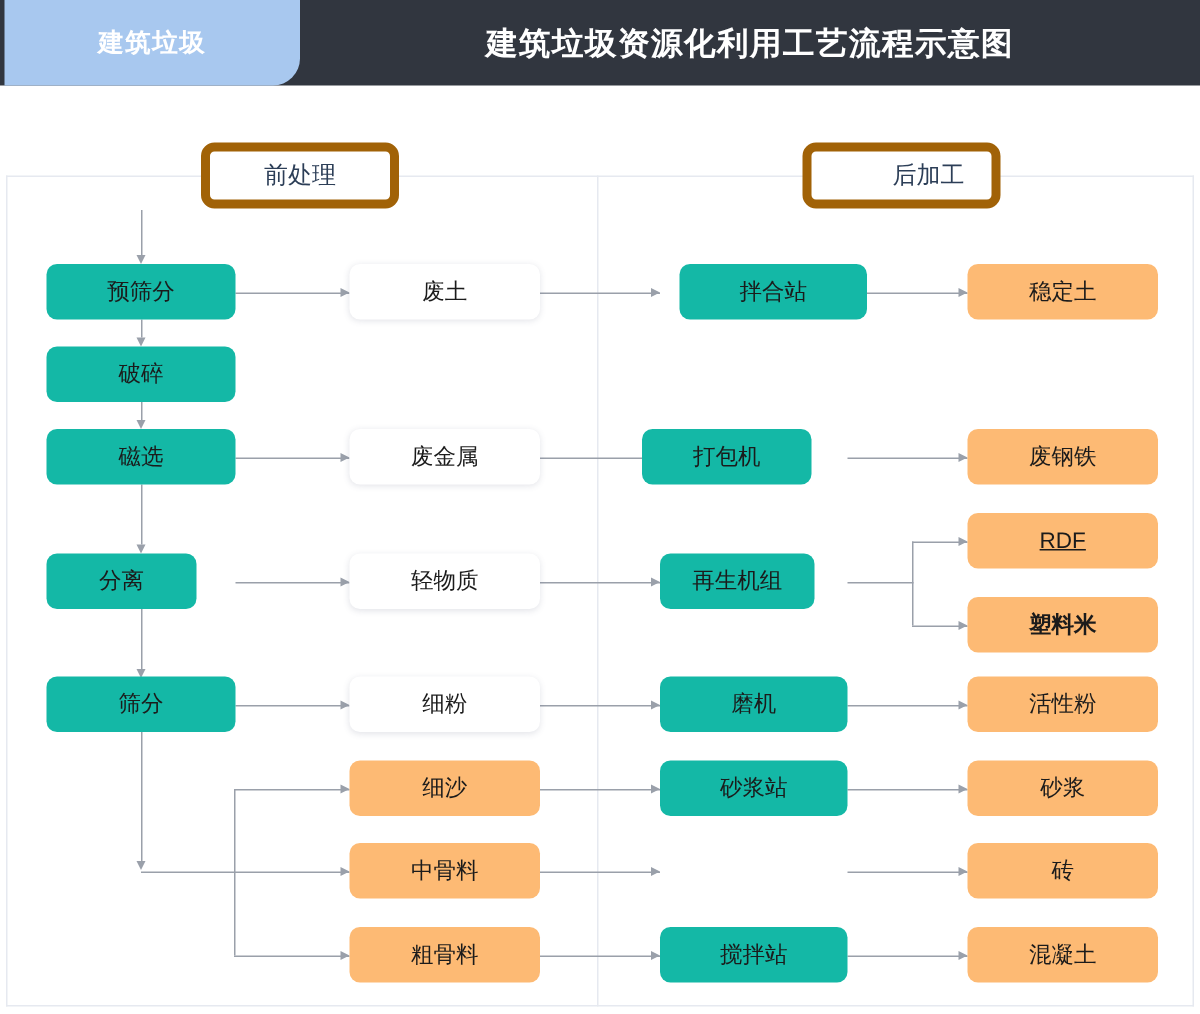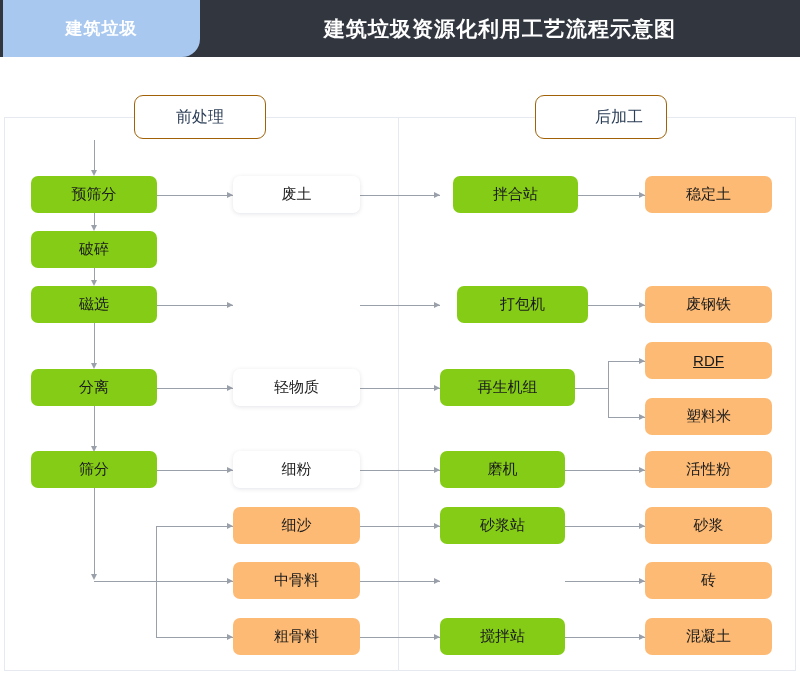--- a/index.html
+++ b/index.html
@@ -43,36 +43,36 @@
   }
   .v-divider {
     position:absolute; left:398px; top:117px; width:1px; height:554px;
     background:#e6e9f0;
   }
 
   
   .sec-pill {
     position:absolute; height:44px;
     background:#ffffff;
-    border:1px solid #a16207;
+    border:6px solid #a16207;
     border-radius:9px;
     display:flex; align-items:center; justify-content:center;
     color:#2c3e57; font-size:16px;
   }
   #pill-pre  { left:134px; top:95px; width:132px; }
   #pill-post { left:535px; top:95px; width:132px;padding-left:36px; }
 
   
   .node {
     position:absolute; height:37px;
     border-radius:7px;
     display:flex; align-items:center; justify-content:center;
     font-size:15px; color:#1b1b1b;
   }
-  .node.blue   { background:#84cc16; }
+  .node.blue   { background:#14b8a6; }
   .node.yellow { background:#fdba74; }
   .node.white  { background:#ffffff; box-shadow:0 1px 4px rgba(80,90,120,0.16); }
 
   
   .hline { position:absolute; height:1px; background:#9aa0aa; }
   .vline { position:absolute; width:1px; background:#9aa0aa; }
   .arrow-r {
     position:absolute; width:0; height:0;
     border-left:6px solid #9aa0aa;
     border-top:3.5px solid transparent;
@@ -169,39 +169,40 @@
   <div class="hline" style="left:565px; top:526px; width:80px;"></div>
   <div class="arrow-r" style="left:639px; top:522.5px;"></div>
   <div class="hline" style="left:565px; top:581px; width:80px;"></div>
   <div class="arrow-r" style="left:639px; top:577.5px;"></div>
   <div class="hline" style="left:565px; top:637px; width:80px;"></div>
   <div class="arrow-r" style="left:639px; top:633.5px;"></div>
 
   <div class="node blue" style="left:31px; top:176px; width:126px;">预筛分</div>
   <div class="node blue" style="left:31px; top:231px; width:126px;">破碎</div>
   <div class="node blue" style="left:31px; top:286px; width:126px;">磁选</div>
-  <div class="node blue" style="left:31px; top:369px; width:126px;">分离</div>
+  <div class="node blue" style="left:31px; top:369px; width:100px;">分离</div>
   <div class="node blue" style="left:31px; top:451px; width:126px;">筛分</div>
 
   <div class="node white" style="left:233px; top:176px; width:127px;">废土</div>
+  <div class="node white" style="left:233px; top:286px; width:127px;">废金属</div>
   <div class="node white" style="left:233px; top:369px; width:127px;">轻物质</div>
   <div class="node white" style="left:233px; top:451px; width:127px;">细粉</div>
   <div class="node yellow" style="left:233px; top:507px; width:127px;">细沙</div>
   <div class="node yellow" style="left:233px; top:562px; width:127px;">中骨料</div>
   <div class="node yellow" style="left:233px; top:618px; width:127px;">粗骨料</div>
 
   <div class="node blue" style="left:440px; top:176px; width:125px;margin-left:13px;">拌合站</div>
-  <div class="node blue" style="left:457px; top:286px; width:131px;">打包机</div>
-  <div class="node blue" style="left:440px; top:369px; width:135px;">再生机组</div>
+  <div class="node blue" style="left:428px; top:286px; width:113px;">打包机</div>
+  <div class="node blue" style="left:440px; top:369px; width:103px;">再生机组</div>
   <div class="node blue" style="left:440px; top:451px; width:125px;">磨机</div>
   <div class="node blue" style="left:440px; top:507px; width:125px;">砂浆站</div>
   <div class="node blue" style="left:440px; top:618px; width:125px;">搅拌站</div>
 
   <div class="node yellow" style="left:645px; top:176px; width:127px;">稳定土</div>
   <div class="node yellow" style="left:645px; top:286px; width:127px;">废钢铁</div>
   <div class="node yellow" style="left:645px; top:342px; width:127px;text-decoration:underline;">RDF</div>
-  <div class="node yellow" style="left:645px; top:398px; width:127px;">塑料米</div>
+  <div class="node yellow" style="left:645px; top:398px; width:127px;font-weight:bold;">塑料米</div>
   <div class="node yellow" style="left:645px; top:451px; width:127px;">活性粉</div>
   <div class="node yellow" style="left:645px; top:507px; width:127px;">砂浆</div>
   <div class="node yellow" style="left:645px; top:562px; width:127px;">砖</div>
   <div class="node yellow" style="left:645px; top:618px; width:127px;">混凝土</div>
 
 </div>
 
 </body></html>

